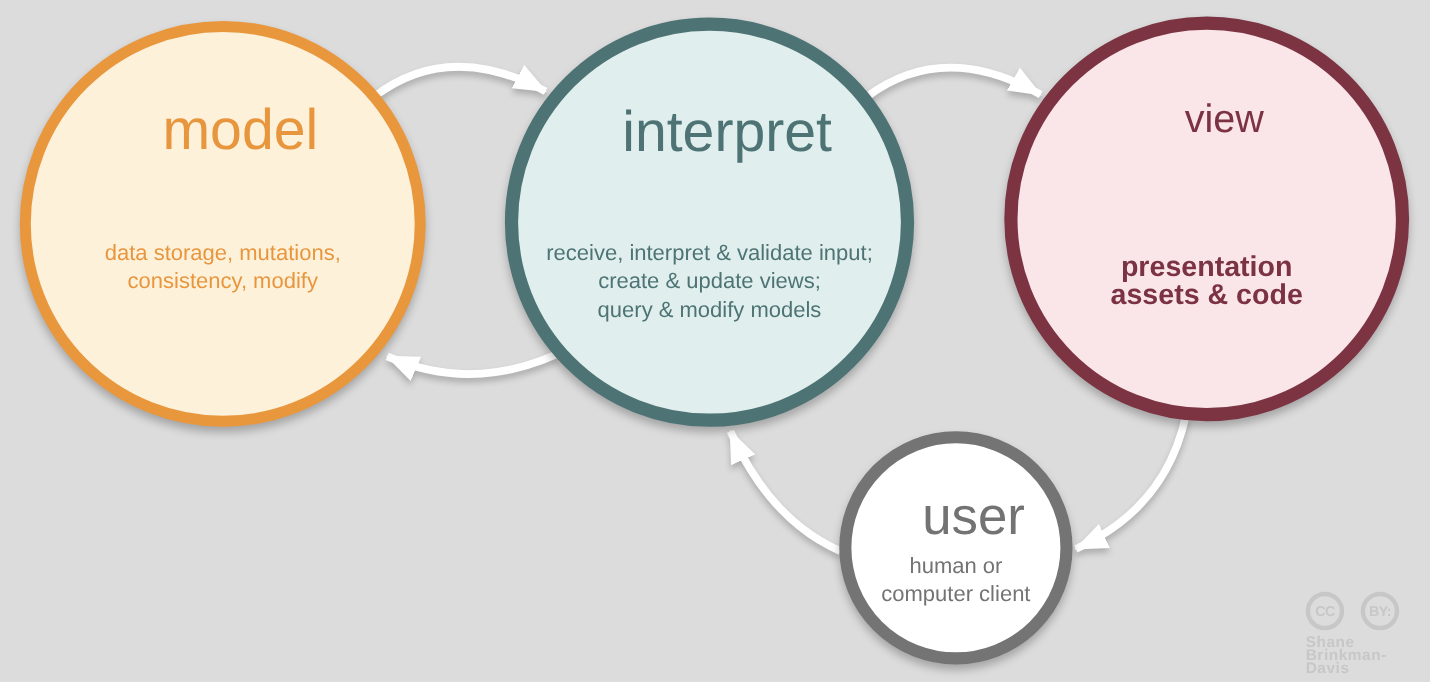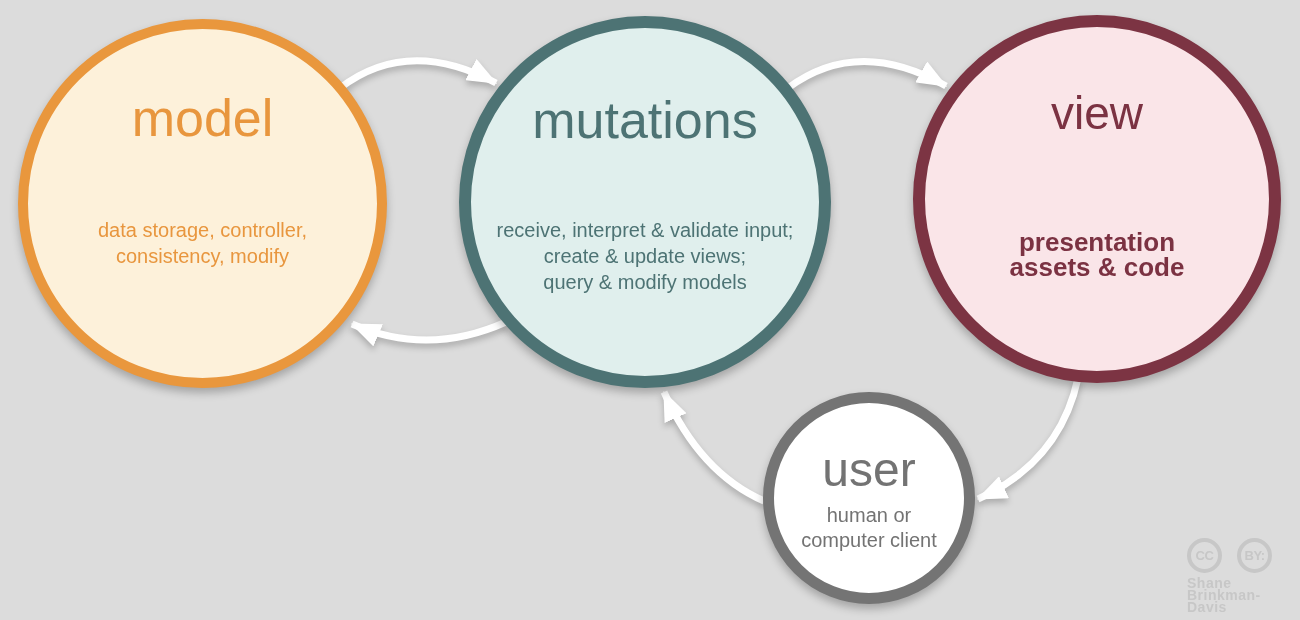--- a/index.html
+++ b/index.html
@@ -20,39 +20,39 @@
 
   
   .node {
     position: absolute;
     border-radius: 50%;
     border-style: solid;
     box-sizing: border-box;
     box-shadow: 0 5px 8px rgba(0,0,0,0.25);
   }
   .node .title {
-    position: absolute; left: 0; width: 100%;
+    position: absolute; left: 16px; width: 100%;
     text-align: center; font-weight: 400;
     line-height: 1; letter-spacing: 0;
   }
   .node .desc {
     position: absolute; left: 0; width: 100%;
     text-align: center;
   }
 
   .node-model      { left: 18px;  top: 19px;  width: 369px; height: 369px; border-width: 10px; }
   .node-model .title { top: 63px; font-size: 52px; }
   .node-model .desc  { top: 188px; font-size: 20px; line-height: 26px; }
 
   .node-controller { left: 459px; top: 16px;  width: 372px; height: 372px; border-width: 12px; }
   .node-controller .title { top: 66px; font-size: 52px; }
   .node-controller .desc  { top: 189px; font-size: 20px; line-height: 26px; }
 
   .node-view       { left: 913px; top: 15px;  width: 368px; height: 368px; border-width: 12px; }
-  .node-view .title { top: 63px; font-size: 46px; }
+  .node-view .title { top: 63px; font-size: 36px; }
   .node-view .desc  { top: 203px; font-size: 26px; line-height: 25px; font-weight: bold; }
 
   .node-user       { left: 763px; top: 392px; width: 212px; height: 212px; border-width: 11px; }
   .node-user .title { top: 43px; font-size: 48px; }
   .node-user .desc  { top: 100px; font-size: 20px; line-height: 25px; }
 
   
   .attribution { position: absolute; left: 1187px; top: 538px; }
   .badges { display: flex; gap: 15px; }
   .badge {
@@ -81,27 +81,27 @@
     <path class="arrow-path" d="M 340 88 Q 408 36 496 83" marker-end="url(#arrowhead)" stroke="#ffffff"></path>
     <path class="arrow-path" d="M 506 322 Q 428 357 352 324" marker-end="url(#arrowhead)" stroke="#ffffff"></path>
     <path class="arrow-path" d="M 788 88 Q 858 36 946 86" marker-end="url(#arrowhead)" stroke="#ffffff"></path>
     <path class="arrow-path" d="M 1078 378 Q 1060 462 978 499" marker-end="url(#arrowhead)" stroke="#ffffff"></path>
     <path class="arrow-path" d="M 764 501 Q 700 473 664 392" marker-end="url(#arrowhead)" stroke="#ffffff"></path>
   </svg>
 
   <div class="node node-model" style="border-color: rgb(233, 151, 61); background-color: rgb(253, 241, 218); color: rgb(232, 150, 62);">
     <div class="title">model</div>
     <div class="desc">
-      <div>data storage, controller,</div>
+      <div>data storage, mutations,</div>
       <div>consistency, modify</div>
     </div>
   </div>
 
   <div class="node node-controller" style="border-color: rgb(77, 115, 116); background-color: rgb(224, 239, 237); color: rgb(77, 115, 116);">
-    <div class="title">mutations</div>
+    <div class="title">interpret</div>
     <div class="desc">
       <div>receive, interpret &amp; validate input;</div>
       <div>create &amp; update views;</div>
       <div>query &amp; modify models</div>
     </div>
   </div>
 
   <div class="node node-view" style="border-color: rgb(124, 52, 67); background-color: rgb(250, 229, 232); color: rgb(123, 50, 66);">
     <div class="title">view</div>
     <div class="desc">

